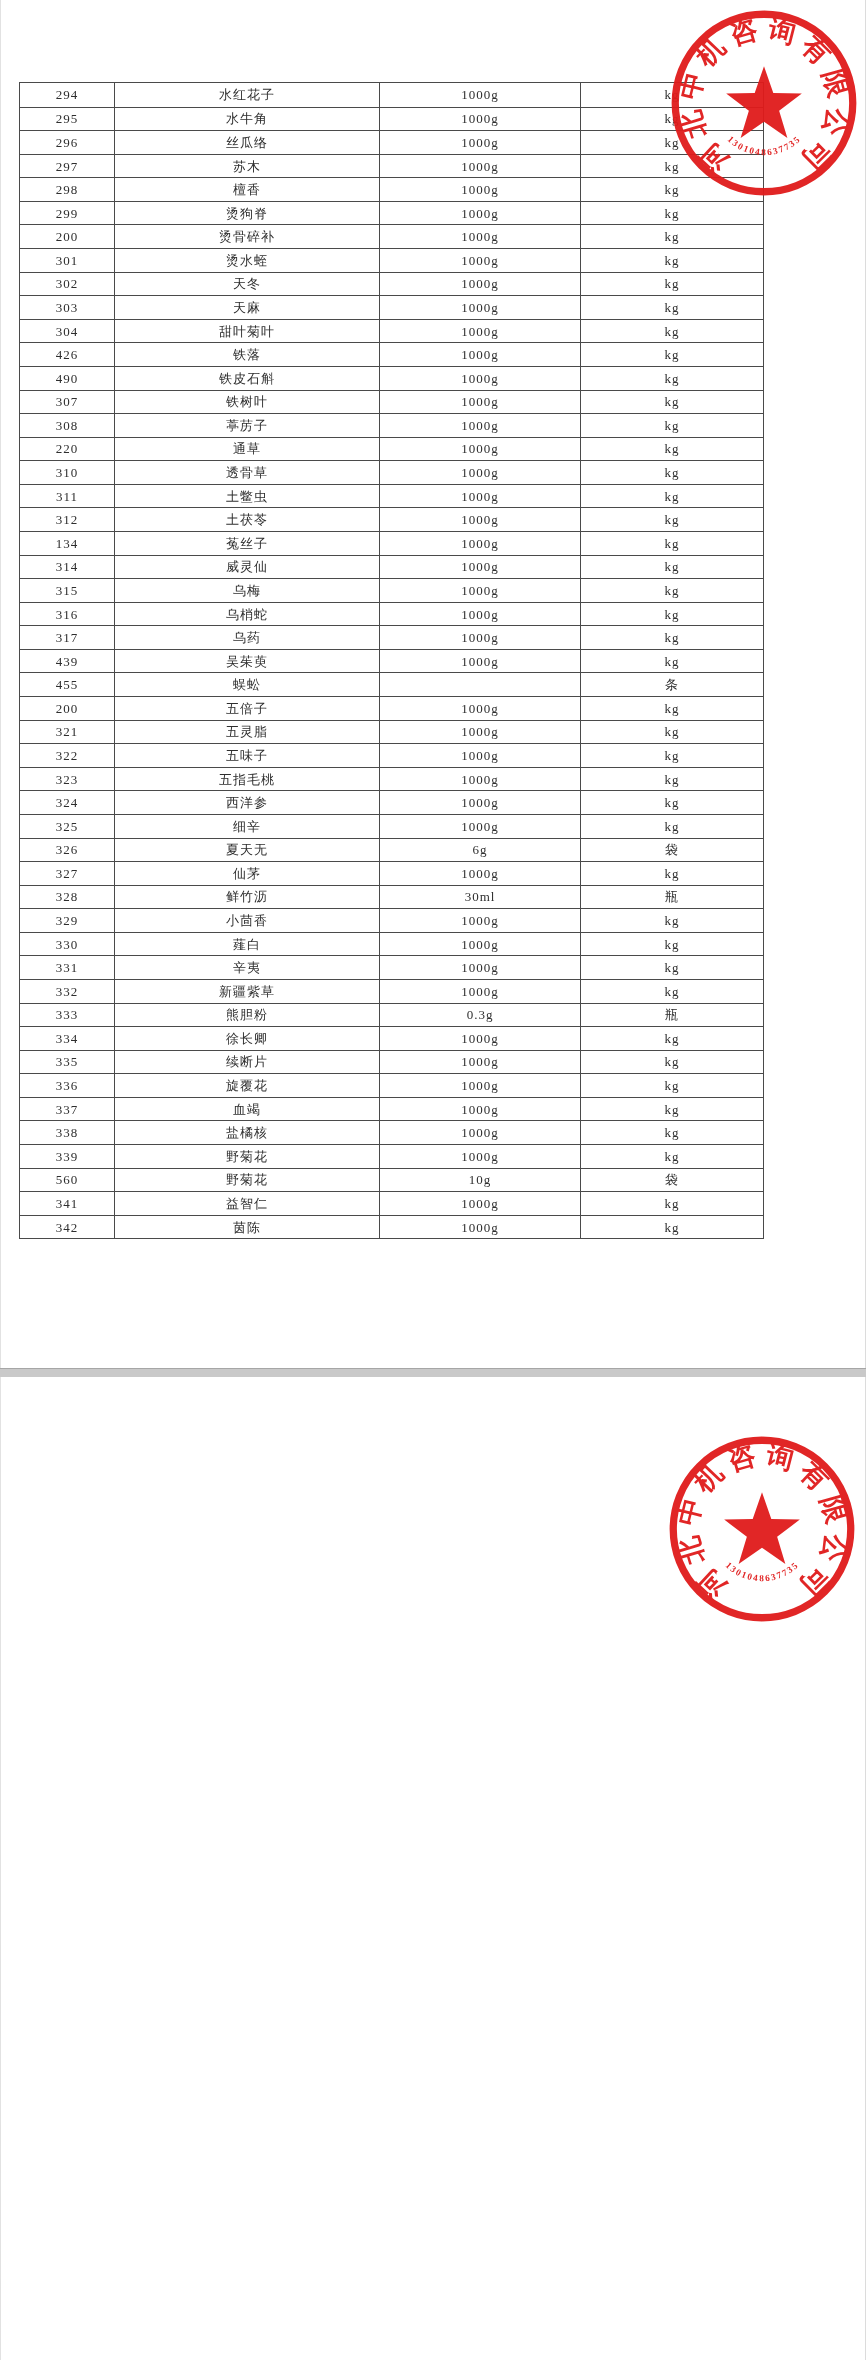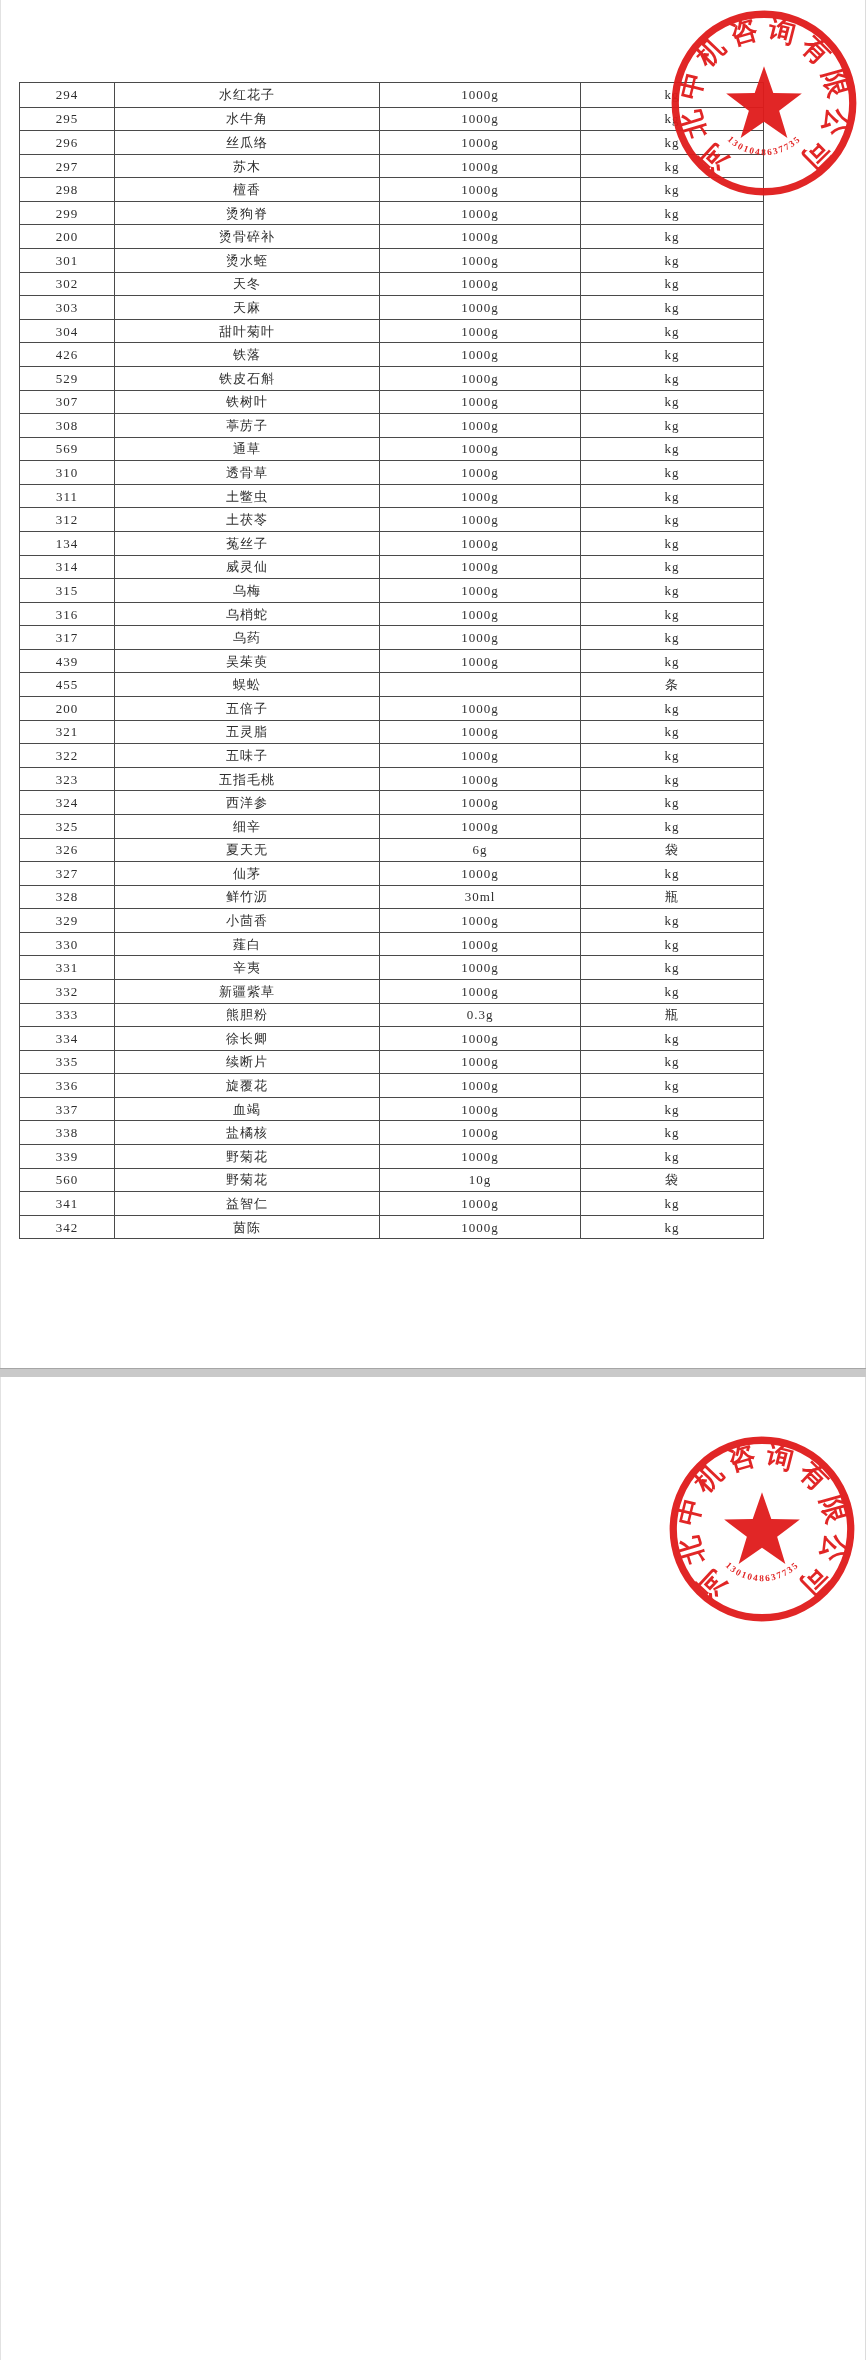--- a/index.html
+++ b/index.html
@@ -84,33 +84,33 @@
       <div class="cell nl nt">1000g</div>
       <div class="cell nl nt">kg</div>
       <div class="cell nt">304</div>
       <div class="cell nl nt">甜叶菊叶</div>
       <div class="cell nl nt">1000g</div>
       <div class="cell nl nt">kg</div>
       <div class="cell nt">426</div>
       <div class="cell nl nt">铁落</div>
       <div class="cell nl nt">1000g</div>
       <div class="cell nl nt">kg</div>
-      <div class="cell nt">529</div>
+      <div class="cell nt">490</div>
       <div class="cell nl nt">铁皮石斛</div>
       <div class="cell nl nt">1000g</div>
       <div class="cell nl nt">kg</div>
       <div class="cell nt">307</div>
       <div class="cell nl nt">铁树叶</div>
       <div class="cell nl nt">1000g</div>
       <div class="cell nl nt">kg</div>
       <div class="cell nt">308</div>
       <div class="cell nl nt">葶苈子</div>
       <div class="cell nl nt">1000g</div>
       <div class="cell nl nt">kg</div>
-      <div class="cell nt">569</div>
+      <div class="cell nt">220</div>
       <div class="cell nl nt">通草</div>
       <div class="cell nl nt">1000g</div>
       <div class="cell nl nt">kg</div>
       <div class="cell nt">310</div>
       <div class="cell nl nt">透骨草</div>
       <div class="cell nl nt">1000g</div>
       <div class="cell nl nt">kg</div>
       <div class="cell nt">311</div>
       <div class="cell nl nt">土鳖虫</div>
       <div class="cell nl nt">1000g</div>

